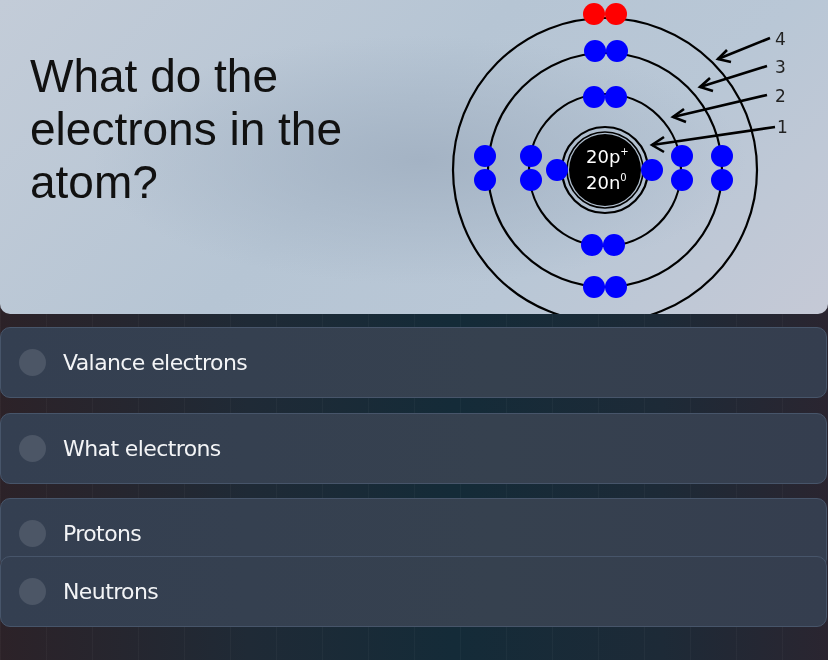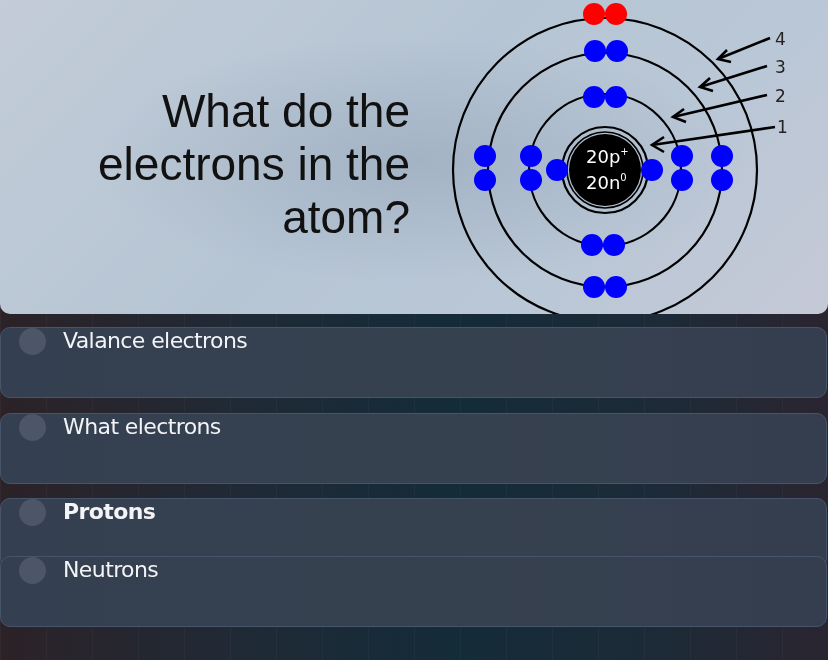--- a/index.html
+++ b/index.html
@@ -14,32 +14,31 @@
     .question-card {
       position: absolute; left: 0; top: 0; width: 828px; height: 314px;
       border-radius: 0 0 10px 10px;
       background:
         radial-gradient(ellipse at 420px 160px, #a4b3c4 0%, rgba(164,179,196,0) 55%),
         linear-gradient(135deg, #c3ccd8 0%, #b6c5d4 45%, #b9c7d6 70%, #c5c9d6 100%);
       overflow: hidden;
     }
     .question-text {
       position: absolute; left: 30px; top: 50px; width: 380px;
-      text-align: right; font-size: 46px; line-height: 53px; color: #111;
+      text-align: left; font-size: 46px; line-height: 53px; color: #111;
       font-family: "Liberation Sans", sans-serif;
-      margin-top: 35px;
     }
     .atom { position: absolute; left: 440px; top: 0; width: 388px; height: 320px; }
     .nuc-text { font-family: "DejaVu Sans", sans-serif; fill: #fff; font-size: 18px; }
     .shell-label { font-family: "DejaVu Sans", sans-serif; fill: #222; font-size: 17px; }
     .option {
       position: absolute; left: 0; width: 827px; height: 71px;
       background: linear-gradient(90deg, #343f51 0%, #36414f 60%, #353e4f 100%);
       border: 1px solid #47556a; border-radius: 10px;
-      display: flex; align-items: flex-start;
+      display: flex; align-items: center;
     }
     .radio {
       width: 27px; height: 27px; border-radius: 50%; background: #4c5666;
       margin-left: 18px; margin-right: 17px;
     }
     .option-label {
       color: #f3f4f6; font-size: 22px; letter-spacing: -0.6px;
       font-family: "DejaVu Sans", sans-serif;
     }
   </style>
@@ -113,20 +112,20 @@
 </div>
 
 <div class="option" style="top:327px;">
   <span class="radio"></span>
   <span class="option-label">Valance electrons</span>
 </div>
 <div class="option" style="top:413px;">
   <span class="radio"></span>
   <span class="option-label">What electrons</span>
 </div>
-<div class="option" style="top:498px;font-weight:bold;">
+<div class="option" style="top:498px;">
   <span class="radio"></span>
   <span class="option-label">Protons</span>
 </div>
 <div class="option" style="top:556px;">
   <span class="radio"></span>
   <span class="option-label">Neutrons</span>
 </div>
 
 </body></html>

